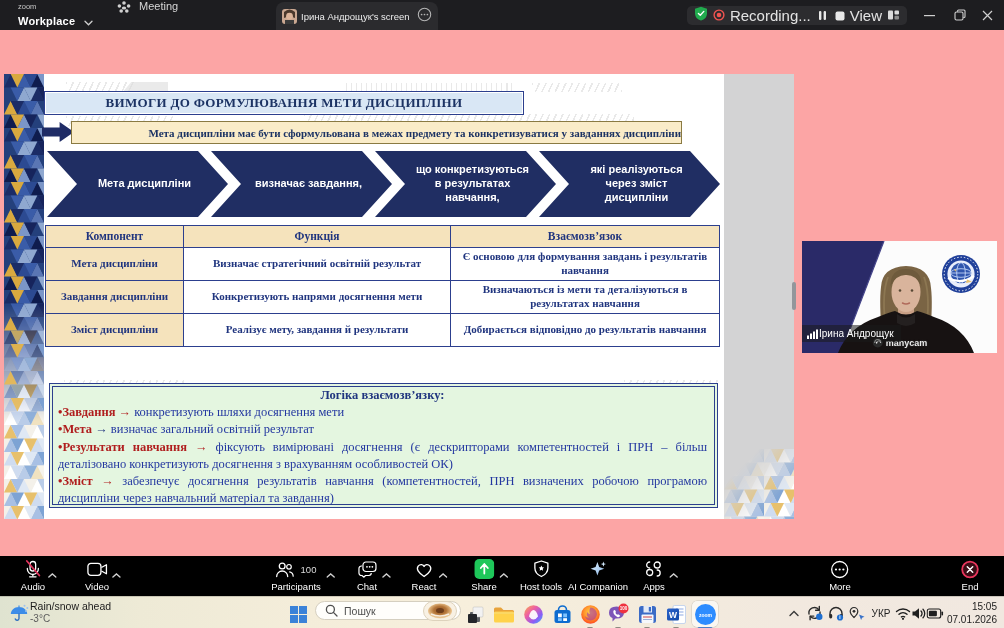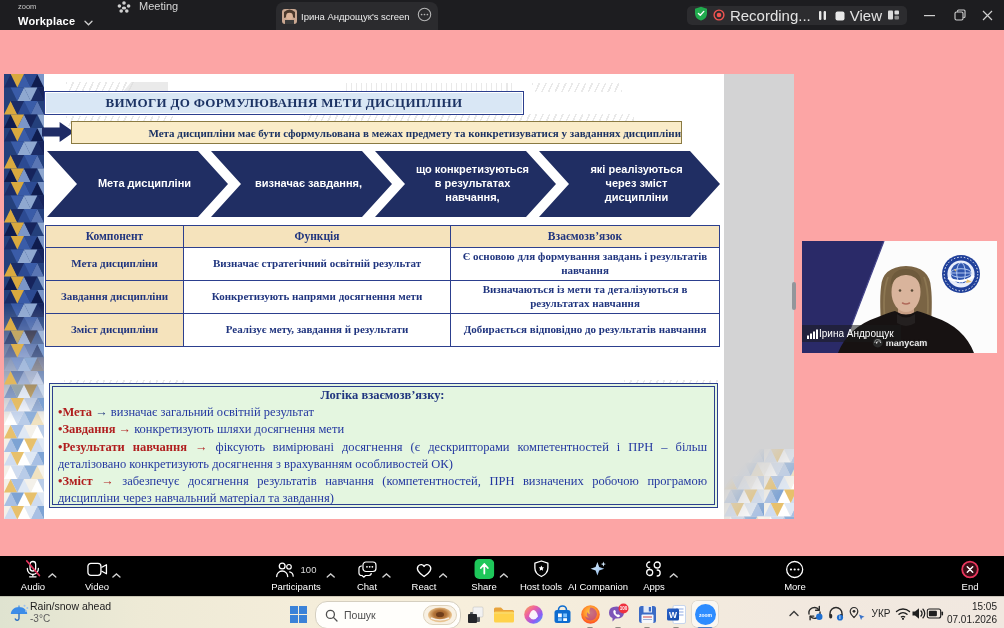--- a/index.html
+++ b/index.html
@@ -80,21 +80,21 @@
   .taskbar { position:absolute; left:0; top:596px; width:1004px; height:32px;
     background:linear-gradient(90deg,#dfe3d0 0%,#eeead6 14%,#f4edda 30%,#f7efdc 46%,#f4ecdc 60%,#f2e9df 78%,#f1e8e0 100%);
     border-top:1px solid rgba(90,90,80,.25); }
   .weather { position:absolute; left:8px; top:3px; display:flex; align-items:flex-end; }
   .weather .t1 { font-size:10.5px; color:#1c1c1c; line-height:1.25; }
   .weather .t2 { font-size:10px; color:#5c5c5c; line-height:1.2; }
   .task-icon { position:absolute; top:4px; width:26px; height:26px; transform:translateX(-50%); display:flex; align-items:center; justify-content:center; border-radius:5px; }
   .task-icon.active { background:rgba(255,255,255,.6); box-shadow:0 0 0 .5px rgba(150,150,140,.4); }
   .run-dot { position:absolute; top:30px; width:6px; height:2.5px; border-radius:2px; background:#8d8a80; transform:translateX(-50%); }
   .run-dot.wide { width:15px; background:#4e80c8; }
-  .search-pill { position:absolute; left:315px; top:4px; width:146px; height:28px; background:#fffefb; border:1px solid #d5cfc0; border-radius:12px; display:flex; align-items:center; padding:0 3px 0 9px; }
+  .search-pill { position:absolute; left:315px; top:4px; width:146px; height:19px; background:#fffefb; border:1px solid #d5cfc0; border-radius:12px; display:flex; align-items:center; padding:0 3px 0 9px; }
   .search-pill .ph { color:#4f4f4f; font-size:10.5px; margin-left:6px; flex:1; }
   .tray-ic { position:absolute; top:0; height:32px; display:flex; align-items:center; transform:translateX(-50%); }
   .lang { font-size:10px; color:#1f1f1f; }
   .clock { position:absolute; right:7px; top:3px; text-align:right; font-size:10px; color:#1c1c1c; line-height:1.3; }
 </style>
 </head>
 <body>
 
 <div class="screen">
 
@@ -331,22 +331,22 @@
         <tr>
           <td class="rowhead">Зміст дисципліни</td>
           <td>Реалізує мету, завдання й результати</td>
           <td>Добирається відповідно до результатів навчання</td>
         </tr>
       </tbody>
         </table>
 
       <div class="logicbox">
         <div class="ltitle">Логіка взаємозв’язку:</div>
+        <div class="logic-item red-arrow"><span class="kw">•Завдання</span> <span class="arrow">→</span> <span>конкретизують шляхи досягнення мети</span></div>
         <div class="logic-item"><span class="kw">•Мета</span> <span class="arrow">→</span> <span>визначає загальний освітній результат</span></div>
-        <div class="logic-item red-arrow"><span class="kw">•Завдання</span> <span class="arrow">→</span> <span>конкретизують шляхи досягнення мети</span></div>
         <div class="logic-item red-arrow"><span class="kw">•Результати навчання</span> <span class="arrow">→</span> <span>фіксують вимірювані досягнення (є дескрипторами компетентностей і ПРН – більш деталізовано конкретизують досягнення з врахуванням особливостей ОК)</span></div>
         <div class="logic-item red-arrow"><span class="kw">•Зміст</span> <span class="arrow">→</span> <span>забезпечує досягнення результатів навчання (компетентностей, ПРН визначених робочою програмою дисципліни через навчальний матеріал та завдання)</span></div>
       </div>
 
       <div class="grayband">
         <svg class="cornermosaic" width="70" height="70" viewBox="0 0 70 70">
           <defs>
             <linearGradient id="fadeC" x1="0" y1="0" x2="1" y2="1">
               <stop offset=".25" stop-color="#fff" stop-opacity="0"></stop>
               <stop offset=".75" stop-color="#fff" stop-opacity="1"></stop>
@@ -553,21 +553,21 @@
       </span>
       <span class="tb-label">Apps</span>
       <span class="tb-caret">
         <svg width="9" height="5" viewBox="0 0 9 5">
             <path d="M1 4 L4.5 1 L8 4" stroke="#cfcfcf" stroke-width="1.4" fill="none" stroke-linecap="round"></path>
           </svg>
       </span>
     </button>
 
 
-    <button class="tb-item" style="left:795px">
+    <button class="tb-item" style="left:840px">
       <span class="tb-icon">
         <svg width="19" height="19" viewBox="0 0 19 19">
           <circle cx="9.5" cy="9.5" r="8" stroke="#fff" stroke-width="1.3" fill="none"></circle>
           <circle cx="5.8" cy="9.5" r="1.1" fill="#fff"></circle>
             <circle cx="9.5" cy="9.5" r="1.1" fill="#fff"></circle>
             <circle cx="13.2" cy="9.5" r="1.1" fill="#fff"></circle>
         </svg>
       </span>
       <span class="tb-label">More</span>
     </button>

